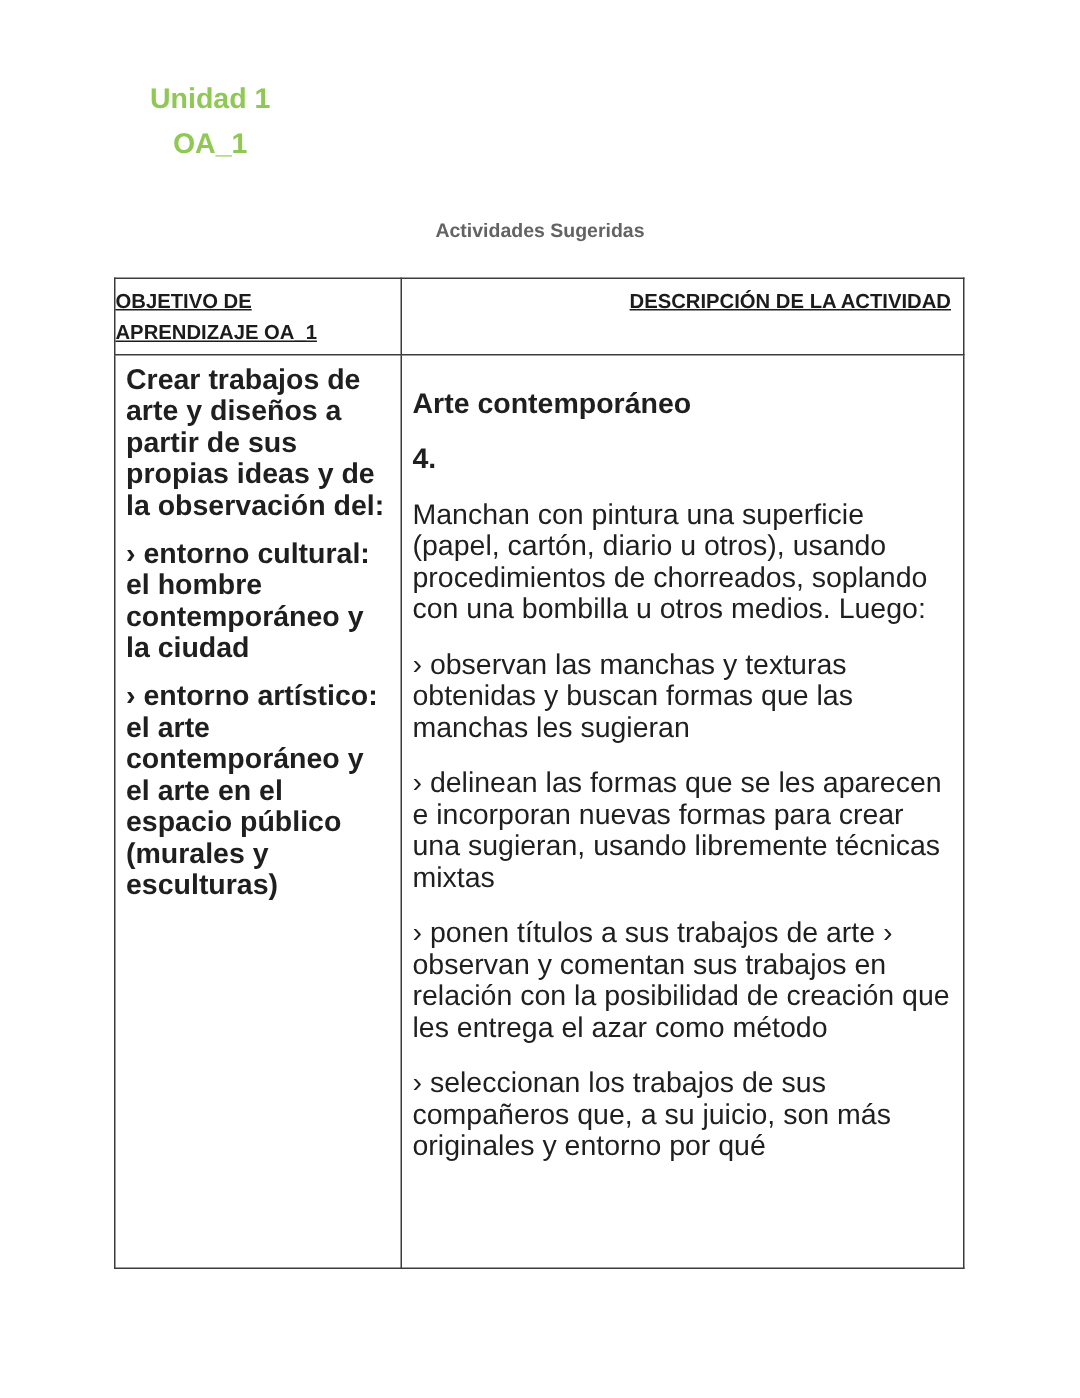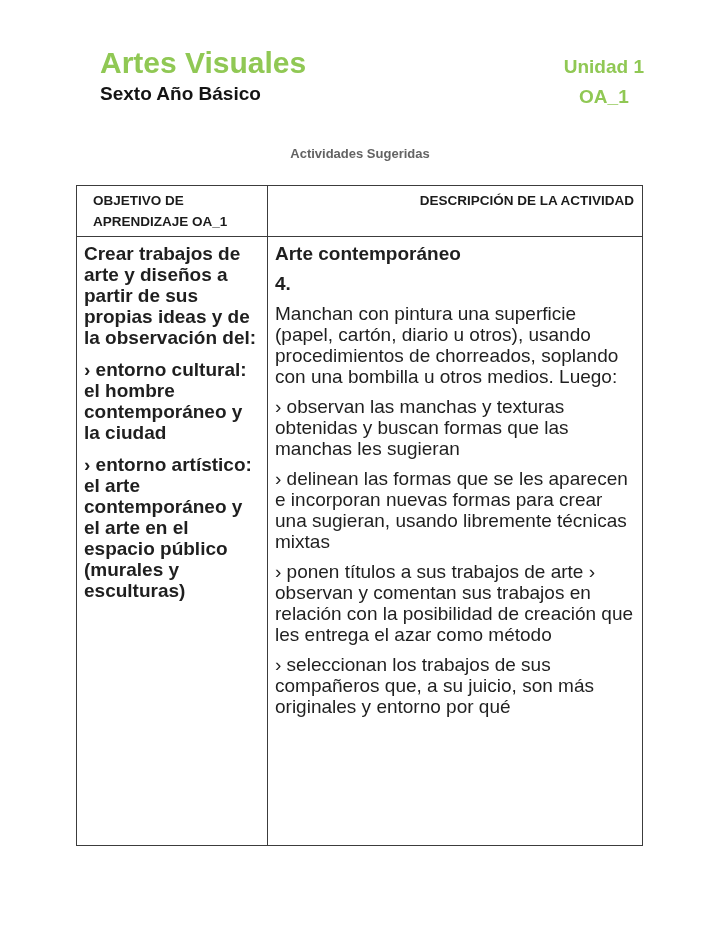--- a/index.html
+++ b/index.html
@@ -28,45 +28,41 @@
   }
   table.activities-table {
     position:absolute; left:76px; top:185px; width:567px;
     border-collapse:collapse; table-layout:fixed;
   }
   .activities-table th, .activities-table td {
     border:1px solid var(--border,#3c3c3c);
     vertical-align:top;
   }
   .activities-table th {
-    font-size:13.5px; line-height:21px; padding:4px 8px 4px 16px;
-    height:39px; font-weight:bold; color:#1c1c1c;
+    font-size:13.5px; line-height:21px; padding:4px 8px 4px 0;
+    height:39px; font-weight:bold; color:#1c1c1c;text-decoration:underline;
   }
   th.col-objective { text-align:left; }
   th.col-description { text-align:right; }
   .activities-table tbody td {
     height:598px; padding:6px 8px 4px 7px;
     font-size:19px; line-height:21px;
   }
   .objective-cell { font-weight:bold; }
   .objective-cell p { margin:0 0 11px 0; }
-  .description-cell p { margin:0 0 9px 0; }
+  .description-cell p { margin:16px 0 9px 0; }
   .bold { font-weight:bold; }
   .u { }
 </style>
 </head>
 <body>
 
 <div class="page">
 
   <div class="header">
-    <div class="header-left">
-      <div class="doc-title">Artes Visuales</div>
-      <div class="doc-subtitle">Sexto Año Básico</div>
-    </div>
     <div class="header-right">
       <div>Unidad 1</div>
       <div>OA_1</div>
     </div>
   </div>
 
   <div class="section-title">Actividades Sugeridas</div>
 
   <table class="activities-table">
     <colgroup>

